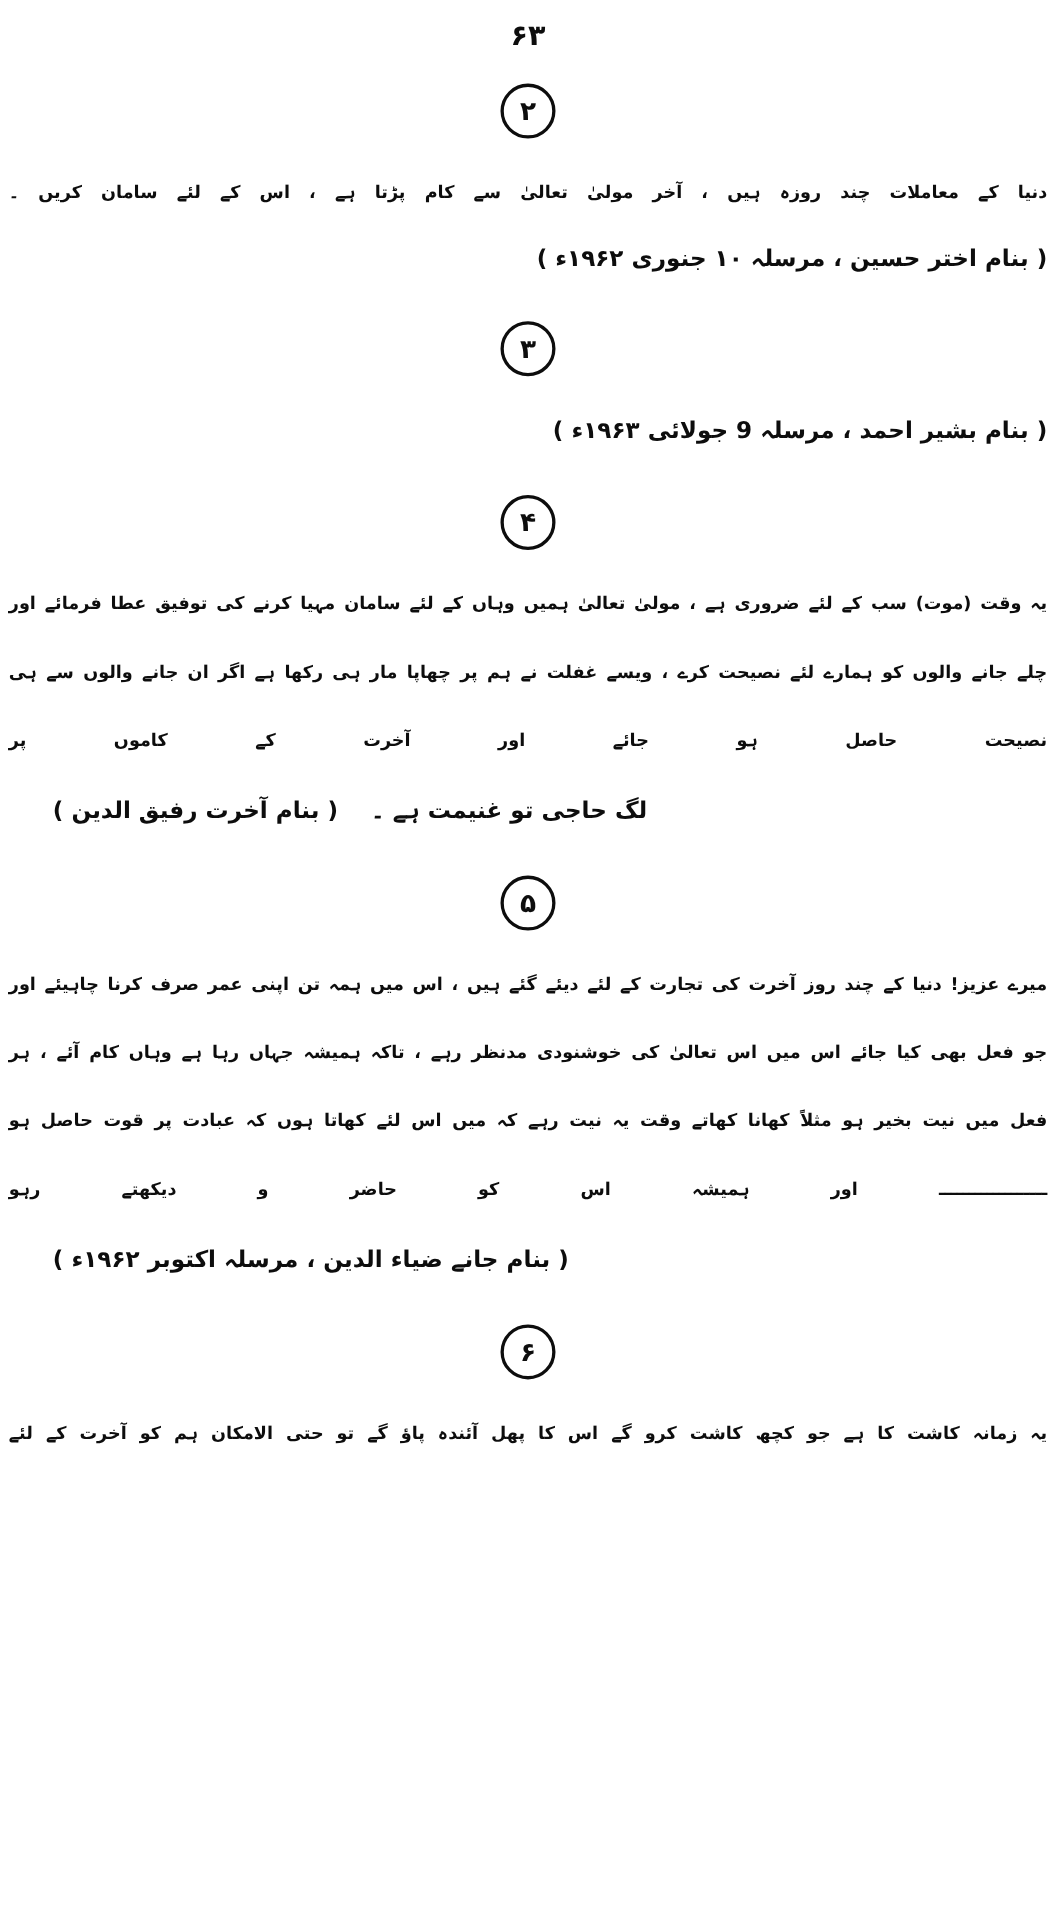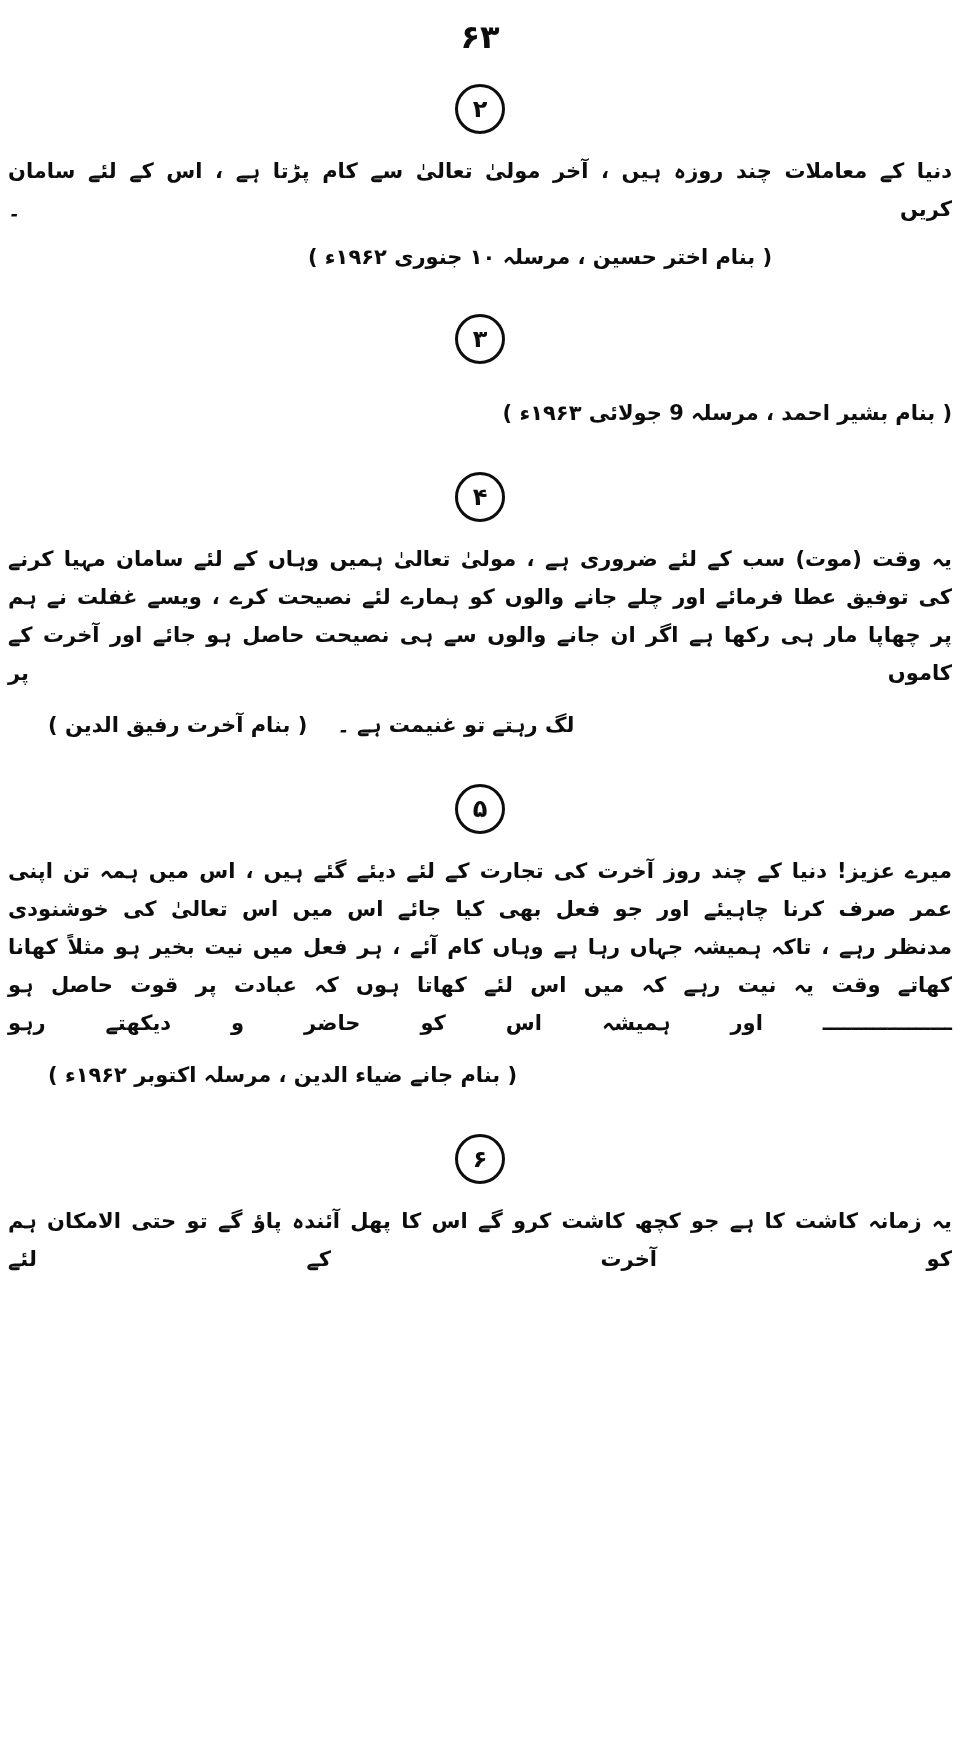--- a/index.html
+++ b/index.html
@@ -15,21 +15,21 @@
     background: #ffffff;
     box-sizing: border-box;
     padding: 14px 8px 0 8px;
     overflow: hidden;
     direction: rtl;
     font-family: "DejaVu Sans", sans-serif;
     color: #0d0d0d;
   }
   .page-number {
     text-align: center;
-    font-size: 32px;
+    font-size: 26px;
     font-weight: 700;
     margin: 4px 0 10px 0;
   }
   .circle-wrap {
     display: flex;
     justify-content: center;
     margin: 28px 0 18px 0;
   }
   .circle {
     display: flex;
@@ -38,39 +38,39 @@
     width: 44px;
     height: 44px;
     border: 3px solid #0d0d0d;
     border-radius: 50%;
     font-size: 24px;
     font-weight: 700;
     line-height: 1;
   }
   .body-text {
     margin: 0;
-    font-size: 21px;
+    font-size: 16px;
     font-weight: 700;
-    line-height: 38px;
+    line-height: 62px;
     text-align: justify;
     text-align-last: justify;
     word-spacing: 2px;
   }
   .sign-line {
     display: flex;
     align-items: baseline;
     font-size: 21px;
     font-weight: 700;
     line-height: 62px;
     margin-top: 2px;
   }
   .sign-between { justify-content: space-between; padding-left: 200px; }
   .sign-left    { justify-content: flex-end; gap: 30px; padding-left: 40px; }
   .attr-centered {
-    text-align: center;
+    text-align: right;
     font-size: 21px;
     font-weight: 700;
     line-height: 58px;
     padding-left: 120px;
   }
   .letter { margin: 0; }
 </style>
 </head>
 <body>
 
@@ -100,21 +100,21 @@
   <section class="letter">
     <div class="circle-wrap">
       <span class="circle">۴</span>
     </div>
     <p class="body-text">
       <span>یہ وقت (موت) سب کے لئے ضروری ہے ، مولیٰ تعالیٰ ہمیں وہاں کے لئے سامان مہیا کرنے کی توفیق</span>
       <span>عطا فرمائے اور چلے جانے والوں کو ہمارے لئے نصیحت کرے ، ویسے غفلت نے ہم پر چھاپا مار</span>
       <span>ہی رکھا ہے اگر ان جانے والوں سے ہی نصیحت حاصل ہو جائے اور آخرت کے کاموں پر</span>
     </p>
     <div class="sign-line sign-left">
-      <span>لگ رہتے تو غنیمت ہے ۔</span>
+      <span>لگ حاجی تو غنیمت ہے ۔</span>
       <span>( بنام آخرت رفیق الدین )</span>
     </div>
   </section>
 
   <section class="letter">
     <div class="circle-wrap">
       <span class="circle">۵</span>
     </div>
     <p class="body-text">
       <span>میرے عزیز! دنیا کے چند روز آخرت کی تجارت کے لئے دیئے گئے ہیں ، اس میں ہمہ تن اپنی عمر</span>

